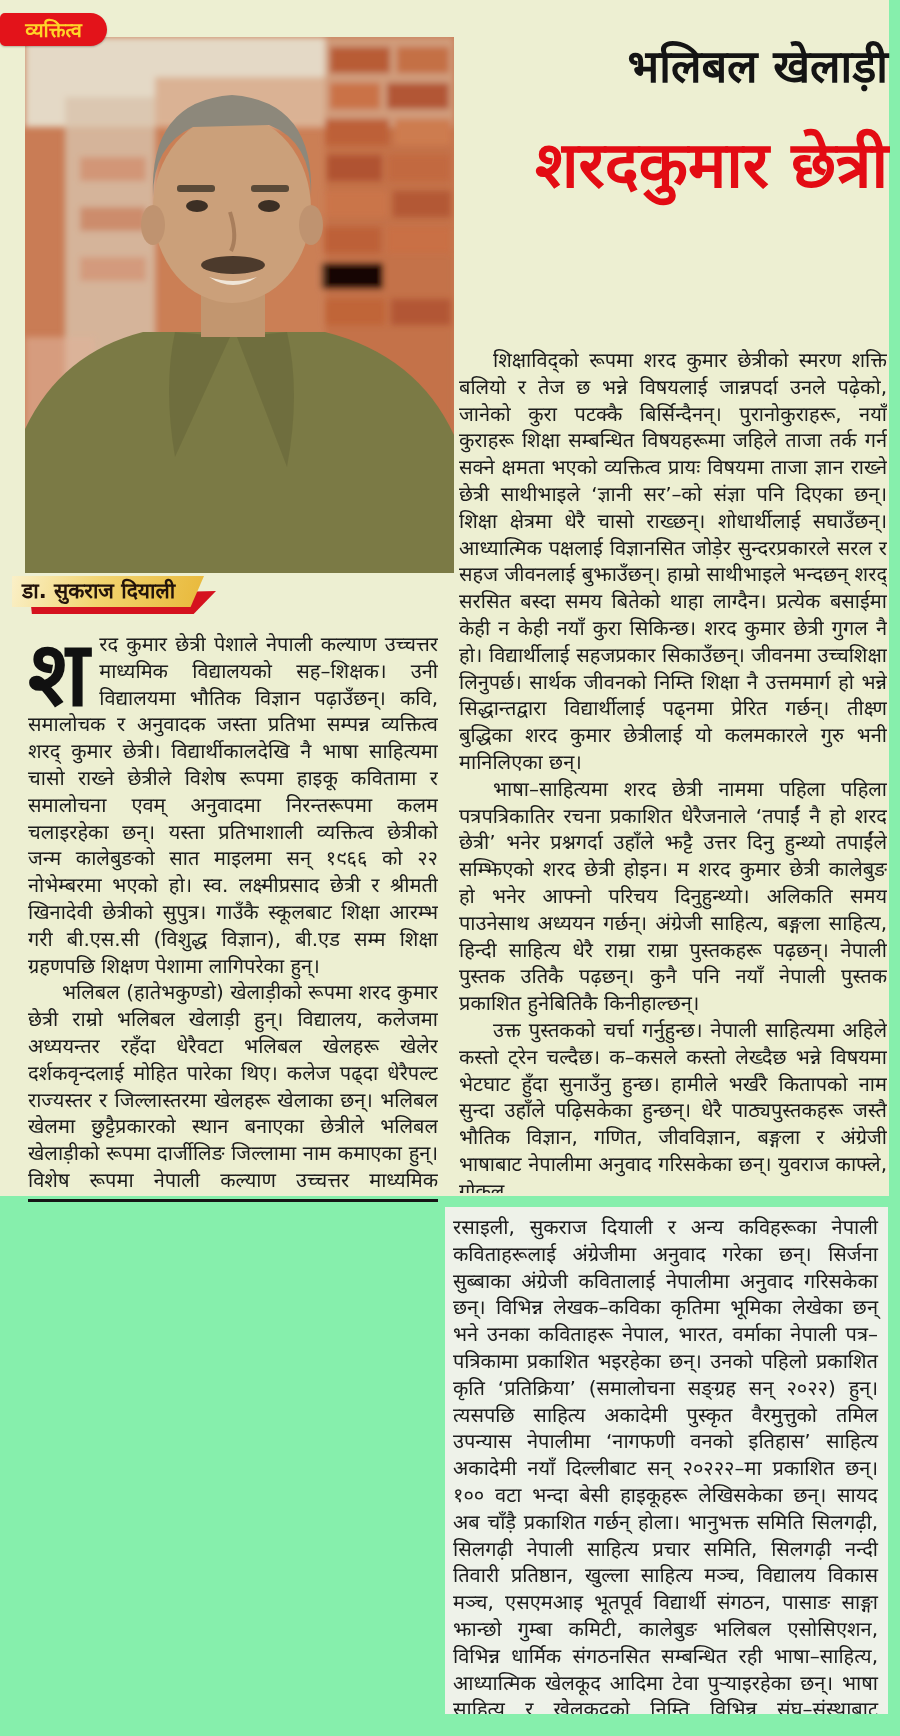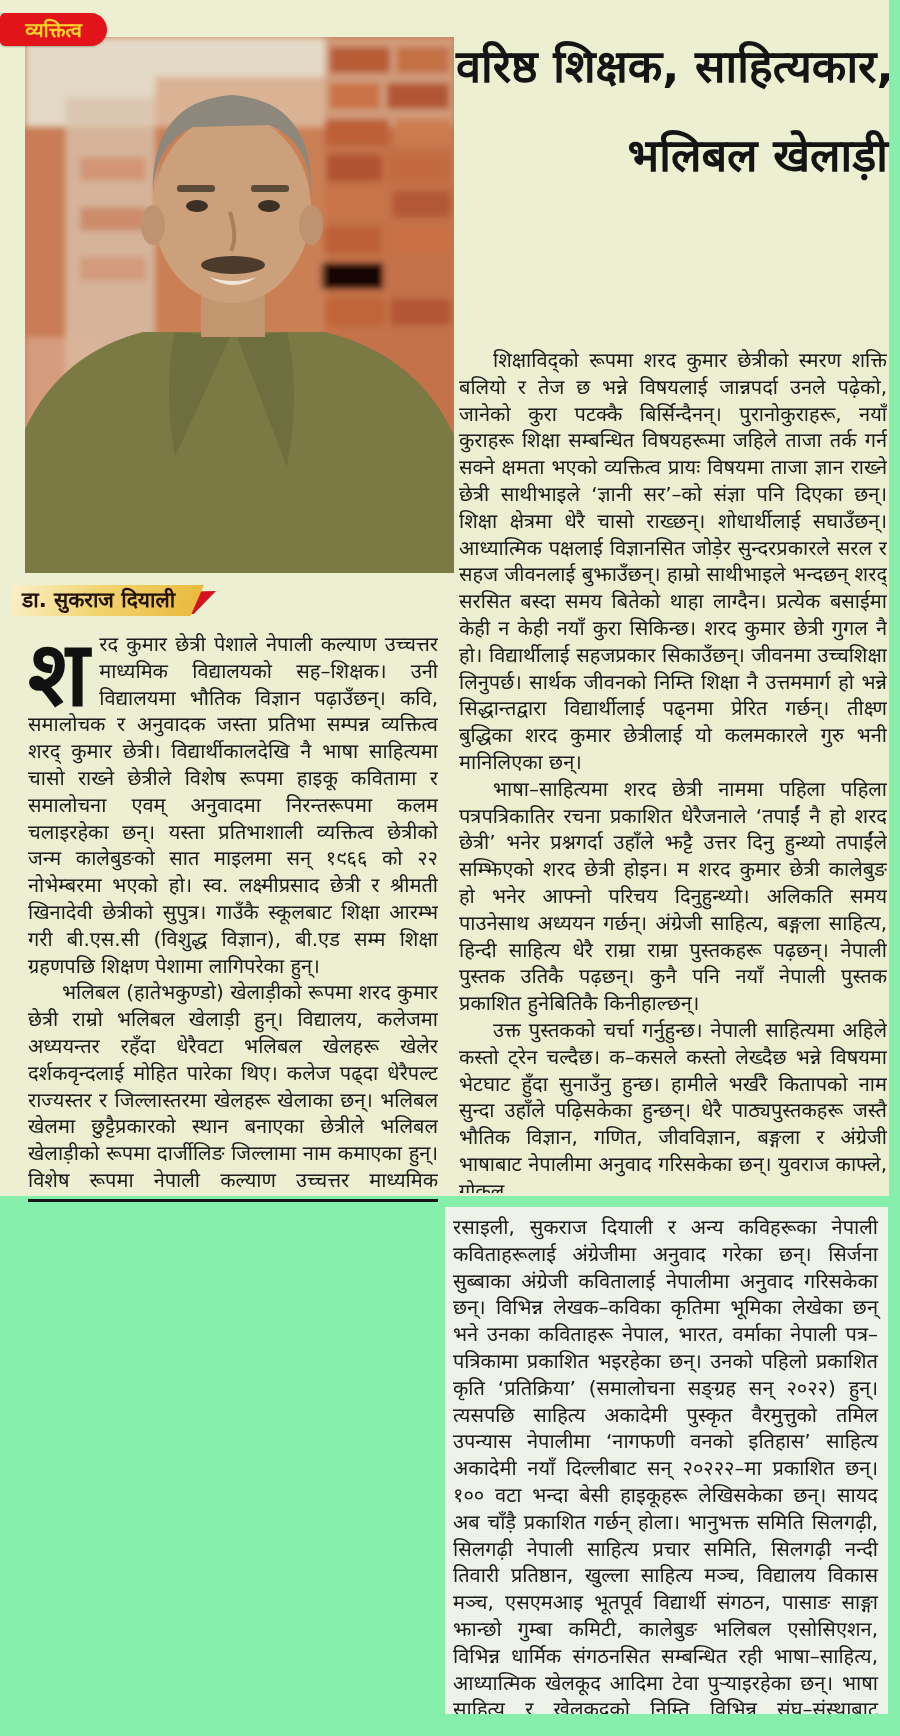--- a/index.html
+++ b/index.html
@@ -19,21 +19,21 @@
   
   .photo{position:absolute; left:25px; top:37px; width:429px; height:536px; z-index:1; overflow:hidden;}
   .photo svg{display:block;}
   
   .caption{position:absolute; left:12px; top:576px; width:215px; height:46px; z-index:3;}
   .caption .red-layer{
     position:absolute; left:18px; top:15px; width:186px; height:23px; background:#d5121e;
     clip-path:polygon(0 20%, 100% 0, 88% 100%, 1% 100%);
   }
   .caption .gold-layer{
-    position:absolute; left:0; top:9px; width:192px; height:31px;
+    position:absolute; left:0; top:0; width:192px; height:31px;
     background:linear-gradient(105deg,#faf0c8 0%, #f2d470 45%, #e8b83a 100%);
     clip-path:polygon(0 0, 100% 0, 93% 100%, 0 100%);
     display:flex; align-items:center;
   }
   .caption .gold-layer span{font-size:21px; font-weight:bold; color:#22130a; padding-left:10px; line-height:1;}
   
   .headline{position:absolute; left:456px; top:22px; width:432px; text-align:right; z-index:2;}
   .kicker{font-size:45px; font-weight:bold; color:#141414; line-height:89px; white-space:nowrap;}
   .main-title{font-size:64px; font-weight:bold; color:#e30b13; line-height:104px; margin-top:2px; white-space:nowrap;}
   
@@ -120,22 +120,22 @@
   </div>
 
   <div class="caption">
     <div class="red-layer"></div>
     <div class="gold-layer">
       <span>डा. सुकराज दियाली</span>
     </div>
   </div>
 
   <div class="headline">
-    <div class="kicker">वरिष्ठ शिक्षक, साहित्यकार,</div>
     <div class="kicker">भलिबल खेलाड़ी</div>
+    <div class="main-title">शरदकुमार छेत्री</div>
   </div>
 
   <div class="col-left bodytext">
     <p><span class="dropcap">श</span><span>रद कुमार छेत्री पेशाले नेपाली कल्याण उच्चत्तर माध्यमिक विद्यालयको सह–शिक्षक। उनी विद्यालयमा भौतिक विज्ञान पढ़ाउँछन्। कवि, समालोचक र अनुवादक जस्ता प्रतिभा सम्पन्न व्यक्तित्व शरद् कुमार छेत्री। विद्यार्थीकालदेखि नै भाषा साहित्यमा चासो राख्ने छेत्रीले विशेष रूपमा हाइकू कवितामा र समालोचना एवम् अनुवादमा निरन्तरूपमा कलम चलाइरहेका छन्। यस्ता प्रतिभाशाली व्यक्तित्व छेत्रीको जन्म कालेबुङको सात माइलमा सन् १९६६ को २२ नोभेम्बरमा भएको हो। स्व. लक्ष्मीप्रसाद छेत्री र श्रीमती खिनादेवी छेत्रीको सुपुत्र। गाउँकै स्कूलबाट शिक्षा आरम्भ गरी बी.एस.सी (विशुद्ध विज्ञान), बी.एड सम्म शिक्षा ग्रहणपछि शिक्षण पेशामा लागिपरेका हुन्।</span></p>
     <p class="indent">भलिबल (हातेभकुण्डो) खेलाड़ीको रूपमा शरद कुमार छेत्री राम्रो भलिबल खेलाड़ी हुन्। विद्यालय, कलेजमा अध्ययन्तर रहँदा धेरैवटा भलिबल खेलहरू खेलेर दर्शकवृन्दलाई मोहित पारेका थिए। कलेज पढ्दा धेरैपल्ट राज्यस्तर र जिल्लास्तरमा खेलहरू खेलाका छन्। भलिबल खेलमा छुट्टैप्रकारको स्थान बनाएका छेत्रीले भलिबल खेलाड़ीको रूपमा दार्जीलिङ जिल्लामा नाम कमाएका हुन्। विशेष रूपमा नेपाली कल्याण उच्चत्तर माध्यमिक विद्यालयको टिमबाट सिलगढ़ीमा पनि धेरैवर्षसम्म भलिबल खेल खेलेका हुन्। विशेष रूपमा सिलगढ़ीका विभिन्न स्कूलका शिक्षक–</p>
   </div>
 
   <div class="col-right bodytext">
     <p class="indent">शिक्षाविद्को रूपमा शरद कुमार छेत्रीको स्मरण शक्ति बलियो र तेज छ भन्ने विषयलाई जान्नपर्दा उनले पढ़ेको, जानेको कुरा पटक्कै बिर्सिन्दैनन्। पुरानोकुराहरू, नयाँ कुराहरू शिक्षा सम्बन्धित विषयहरूमा जहिले ताजा तर्क गर्न सक्ने क्षमता भएको व्यक्तित्व प्रायः विषयमा ताजा ज्ञान राख्ने छेत्री साथीभाइले ‘ज्ञानी सर’–को संज्ञा पनि दिएका छन्। शिक्षा क्षेत्रमा धेरै चासो राख्छन्। शोधार्थीलाई सघाउँछन्। आध्यात्मिक पक्षलाई विज्ञानसित जोड़ेर सुन्दरप्रकारले सरल र सहज जीवनलाई बुझाउँछन्। हाम्रो साथीभाइले भन्दछन् शरद् सरसित बस्दा समय बितेको थाहा लाग्दैन। प्रत्येक बसाईमा केही न केही नयाँ कुरा सिकिन्छ। शरद कुमार छेत्री गुगल नै हो। विद्यार्थीलाई सहजप्रकार सिकाउँछन्। जीवनमा उच्चशिक्षा लिनुपर्छ। सार्थक जीवनको निम्ति शिक्षा नै उत्तममार्ग हो भन्ने सिद्धान्तद्वारा विद्यार्थीलाई पढ्नमा प्रेरित गर्छन्। तीक्ष्ण बुद्धिका शरद कुमार छेत्रीलाई यो कलमकारले गुरु भनी मानिलिएका छन्।</p>
     <p class="indent">भाषा–साहित्यमा शरद छेत्री नाममा पहिला पहिला पत्रपत्रिकातिर रचना प्रकाशित धेरैजनाले ‘तपाईं नै हो शरद छेत्री’ भनेर प्रश्नगर्दा उहाँले झट्टै उत्तर दिनु हुन्थ्यो तपाईंले सम्झिएको शरद छेत्री होइन। म शरद कुमार छेत्री कालेबुङ हो भनेर आफ्नो परिचय दिनुहुन्थ्यो। अलिकति समय पाउनेसाथ अध्ययन गर्छन्। अंग्रेजी साहित्य, बङ्गला साहित्य, हिन्दी साहित्य धेरै राम्रा राम्रा पुस्तकहरू पढ़छन्। नेपाली पुस्तक उतिकै पढ़छन्। कुनै पनि नयाँ नेपाली पुस्तक प्रकाशित हुनेबितिकै किनीहाल्छन्।</p>

